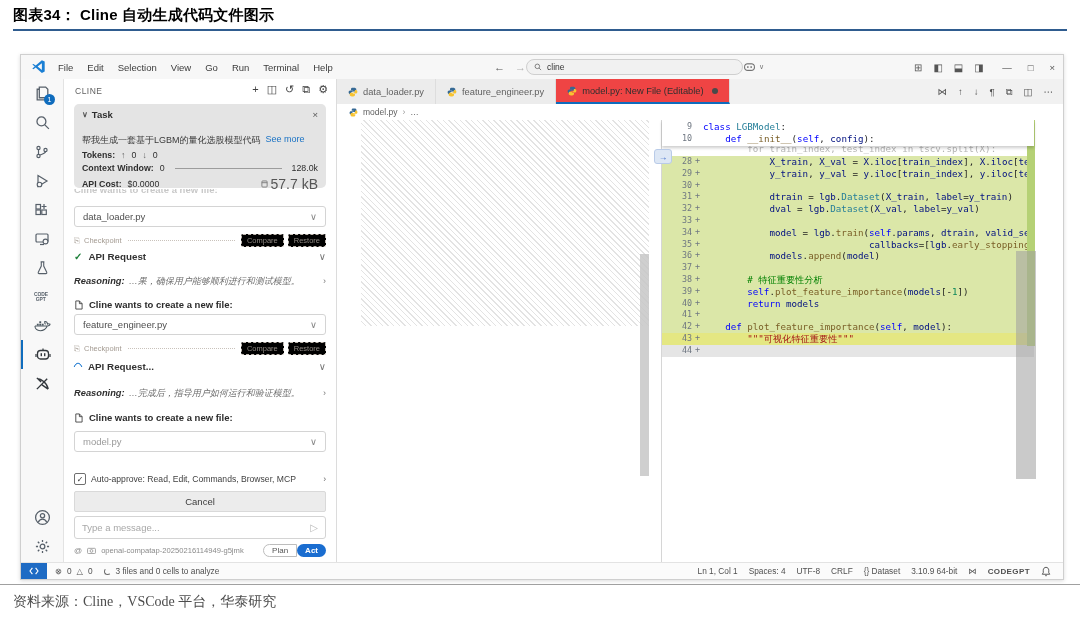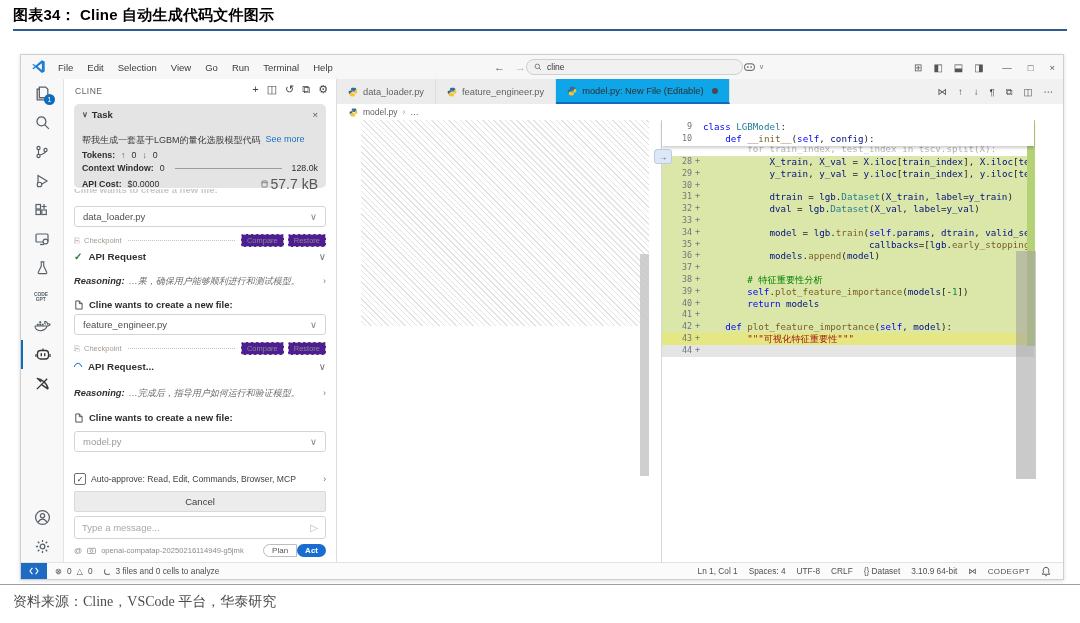--- a/index.html
+++ b/index.html
@@ -54,21 +54,21 @@
   .clip-row{top:110px;height:11px;overflow:hidden;color:#9a9a9a;font-weight:bold;font-size:9.5px;opacity:.55}
   .clip-row .inner{transform:translateY(-5px);display:flex;gap:6px;align-items:center}
 
   .drop{height:21px;border:1px solid #d4d4d4;border-radius:3px;display:flex;align-items:center;padding:0 8px;
         color:#4f4f4f;font-size:9.5px;background:#fff;box-sizing:border-box}
   .drop .chev{margin-left:auto;color:#888}
   .drop.muted{color:#9a9a9a}
 
   .checkpoint{display:flex;align-items:center;gap:4px;color:#a39a91;font-size:7.5px;white-space:nowrap}
   .cp-line{flex:1;border-top:1px dotted #c9c2bb;margin:0 2px}
-  .cp-btn{border:1px dashed #c2bab2;border-radius:2px;padding:1px 5px;color:#8f8882;background:#4c1d95}
+  .cp-btn{border:1px dashed #c2bab2;border-radius:2px;padding:1px 5px;color:#8f8882;background:#000000}
 
   .apirow{display:flex;align-items:center;gap:6px;font-weight:bold;font-size:9.8px;color:#333}
   .apirow .chev{margin-left:auto;font-weight:normal;color:#777}
   .check{color:#1a7f37;font-weight:bold;font-size:10px}
   .spinner{width:8px;height:8px;border-radius:50%;border:1.6px solid #1f7ad1;border-right-color:transparent;border-bottom-color:transparent;transform:rotate(45deg);box-sizing:border-box}
 
   .reason{display:flex;gap:4px;align-items:baseline;font-size:9px;color:#6e6e6e;font-style:italic;white-space:nowrap;overflow:hidden}
   .reason b{color:#2f2f2f;font-size:9.3px}
   .reason .chev{margin-left:auto;font-style:normal;color:#777;flex:none}
 
@@ -84,21 +84,21 @@
   .modelrow{display:flex;align-items:center;gap:5px;font-size:7.6px;color:#8a8a8a;white-space:nowrap}
   .pillgroup{margin-left:auto;display:flex;}
   .pill{height:13px;border-radius:8px;padding:0 8px;display:flex;align-items:center;font-size:8px;box-sizing:border-box}
   .pill.plan{border:1px solid #bdbdbd;color:#555;background:#fff;border-radius:8px 0 0 8px}
   .pill.act{background:#1a6dd0;color:#fff;font-weight:bold;border-radius:8px}
 
   
   .editor{flex:1;position:relative;background:#fff;overflow:hidden}
   .tabbar{position:absolute;top:0;left:0;right:0;height:25px;background:#f1f1f1;border-bottom:1px solid #e3e3e3;display:flex}
   .tab{display:flex;align-items:center;gap:5px;padding:0 11px;font-size:9.3px;color:#616161;background:#ececec;border-right:1px solid #ddd;box-sizing:border-box}
-  .tab.active{background:#0ea5e9;color:#2f2f2f;border-bottom:2px solid #0f6cbd}
+  .tab.active{background:#ef4444;color:#2f2f2f;border-bottom:2px solid #0f6cbd}
   .dirty-dot{width:6px;height:6px;border-radius:50%;background:#4a4a4a;margin-left:3px}
   .ed-toolbar{position:absolute;right:10px;top:0;height:25px;display:flex;align-items:center;gap:11px;color:#4f4f4f;font-size:9.5px}
   .breadcrumb{position:absolute;top:25px;left:0;right:0;height:16px;display:flex;align-items:center;gap:5px;padding-left:12px;font-size:8.5px;color:#616161;background:#fff}
   .content{position:absolute;top:41px;left:0;right:0;bottom:0;overflow:hidden}
 
   .pane-left{position:absolute;left:0;top:0;width:324px;height:100%;background:#fff}
   .hatch{position:absolute;left:24px;top:0;width:288px;height:206px;
          background:repeating-linear-gradient(45deg,#ffffff 0px,#ffffff 3px,#e3e3e3 3px,#e3e3e3 4px)}
   .lthumb{position:absolute;left:303px;top:134px;width:9px;height:222px;background:#c7c7c7;opacity:.85}
 
@@ -124,21 +124,21 @@
   .ovr-green{position:absolute;right:28px;top:0;width:8px;height:226px;background:#b5d175}
   .rthumb{position:absolute;right:27px;top:131px;width:20px;height:228px;background:rgba(158,158,158,.55)}
 
   
   .statusbar{position:absolute;left:0;right:0;bottom:0;height:16px;background:#fbfbfb;border-top:1px solid #e3e3e3;
              display:flex;align-items:center;font-size:8.3px;color:#4f4f4f}
   .remote{width:26px;height:16px;background:#1e6bc4;color:#fff;display:flex;align-items:center;justify-content:center;flex:none}
   .sb-left{display:flex;align-items:center;gap:5px;padding-left:8px}
   .mini-spin{width:7px;height:7px;border-radius:50%;border:1.3px solid #6a6a6a;border-right-color:transparent;border-top-color:transparent;box-sizing:border-box}
   .sb-right{margin-left:auto;display:flex;gap:11px;padding-right:12px;align-items:center}
-  .sb-right .bolditem{font-weight:normal;letter-spacing:.4px;font-size:8px}
+  .sb-right .bolditem{font-weight:bold;letter-spacing:.4px;font-size:8px}
   .icon-svg{display:inline-flex;align-items:center;justify-content:center}
 </style>
 </head>
 <body>
 
 <div class="fig-title">图表34： Cline 自动生成代码文件图示</div>
 <div class="fig-rule"></div>
 
 <div class="window">
 

